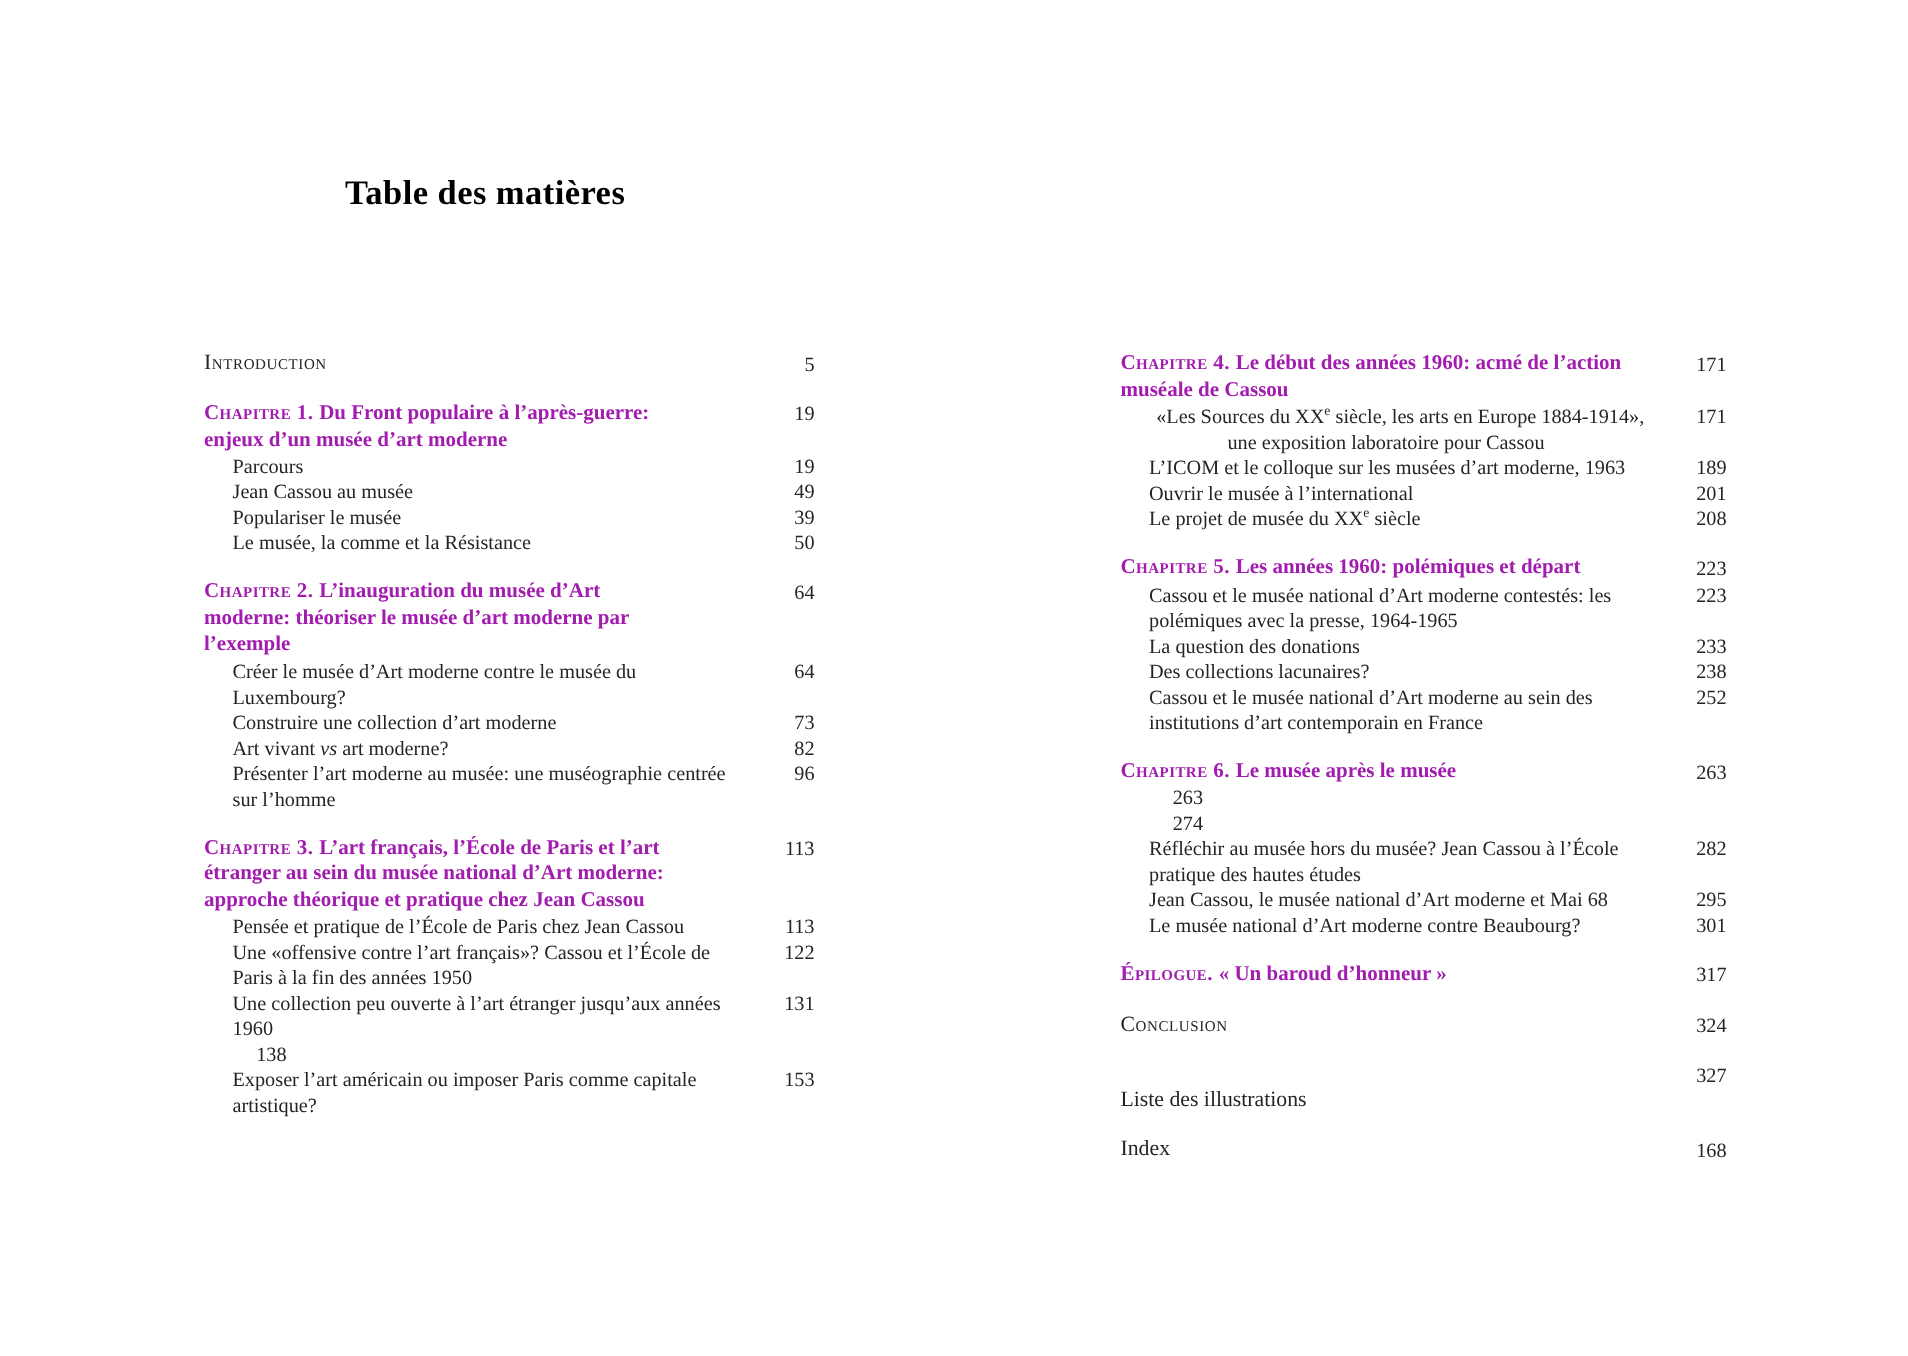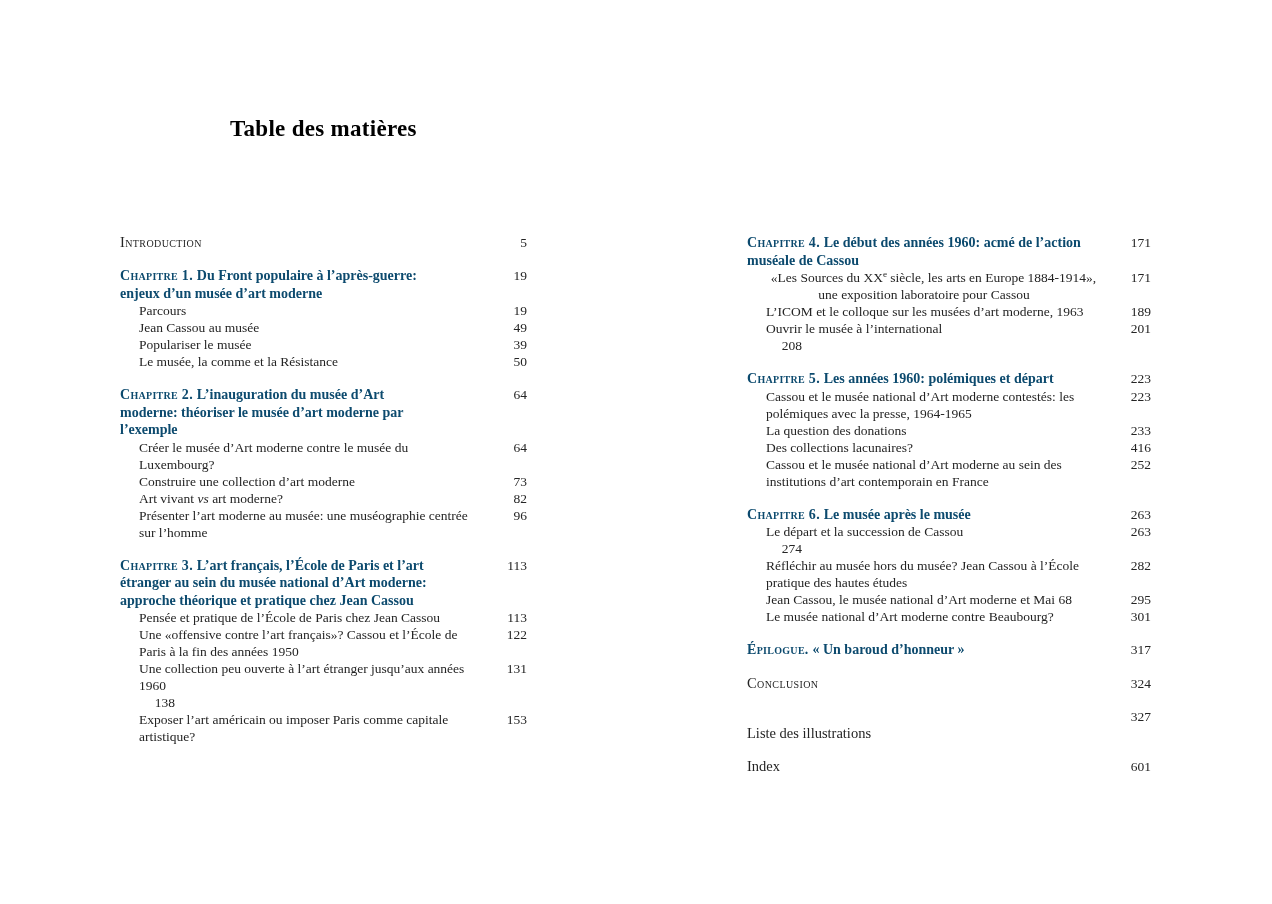--- a/index.html
+++ b/index.html
@@ -29,21 +29,21 @@
     letter-spacing: 0.3px;
     color: #000000;
   }
   .col {
     position: absolute;
     top: 234px;
     font-size: 13.5px;
     line-height: 17px;
     color: #242424;
   }
-  .col-left  { left: 120px; width: 407px; }
+  .col-left  { left: 136px; width: 407px; }
   .col-right { left: 747px; width: 404px; }
 
   .entry {
     display: flex;
     align-items: flex-start;
   }
   .entry.gap { margin-top: 16px; gap: 44px; }
 
   .label {
     flex: 1 1 auto;
@@ -58,21 +58,21 @@
 
   .section .label {
     font-variant: small-caps;
     font-size: 14.5px;
     letter-spacing: 0.4px;
   }
   .chapter .label {
     font-weight: 700;
     font-size: 14px;
     line-height: 17.5px;
-    color: #0c4a6e;
+    color: #a21caf;
   }
   .chapter .prefix {
     font-variant: small-caps;
     letter-spacing: 0.3px;
   }
   .sub { padding-left: 19px; }
   .sub.outdent { padding-left: 0; }
   .sub.outdent .label { text-indent: 19px; text-align: center; }
   .plain .label { font-size: 14.5px; }
   .number-only .label { min-height: 17px; }
@@ -165,48 +165,48 @@
       </div>
       <div class="entry sub">
         <div class="label">L’ICOM et le colloque sur les musées d’art moderne, 1963</div>
         <div class="pagenum">189</div>
       </div>
       <div class="entry sub">
         <div class="label">Ouvrir le musée à l’international</div>
         <div class="pagenum">201</div>
       </div>
       <div class="entry sub">
+        <div class="label">Le projet de musée du XX<sup>e</sup> siècle</div>
         <div class="pagenum">208</div>
       </div>
       <div class="entry chapter gap">
         <div class="label"><span class="prefix">Chapitre 5. </span>Les années 1960: polémiques et départ</div>
         <div class="pagenum">223</div>
       </div>
       <div class="entry sub">
         <div class="label">Cassou et le musée national d’Art moderne contestés: les polémiques avec la presse, 1964-1965</div>
         <div class="pagenum">223</div>
       </div>
       <div class="entry sub">
         <div class="label">La question des donations</div>
         <div class="pagenum">233</div>
       </div>
       <div class="entry sub">
         <div class="label">Des collections lacunaires?</div>
-        <div class="pagenum">416</div>
+        <div class="pagenum">238</div>
       </div>
       <div class="entry sub">
         <div class="label">Cassou et le musée national d’Art moderne au sein des institutions d’art contemporain en France</div>
         <div class="pagenum">252</div>
       </div>
       <div class="entry chapter gap">
         <div class="label"><span class="prefix">Chapitre 6. </span>Le musée après le musée</div>
         <div class="pagenum">263</div>
       </div>
       <div class="entry sub">
-        <div class="label">Le départ et la succession de Cassou</div>
         <div class="pagenum">263</div>
       </div>
       <div class="entry sub">
         <div class="pagenum">274</div>
       </div>
       <div class="entry sub">
         <div class="label">Réfléchir au musée hors du musée? Jean Cassou à l’École pratique des hautes études</div>
         <div class="pagenum">282</div>
       </div>
       <div class="entry sub">
@@ -228,16 +228,16 @@
       <div class="entry number-only gap">
         <div class="label"></div>
         <div class="pagenum">327</div>
       </div>
       <div class="entry plain">
         <div class="label">Liste des illustrations</div>
         <div class="pagenum"></div>
       </div>
       <div class="entry plain gap">
         <div class="label">Index</div>
-        <div class="pagenum">601</div>
+        <div class="pagenum">168</div>
       </div>
     </div>
 </div>
 
 </body></html>

